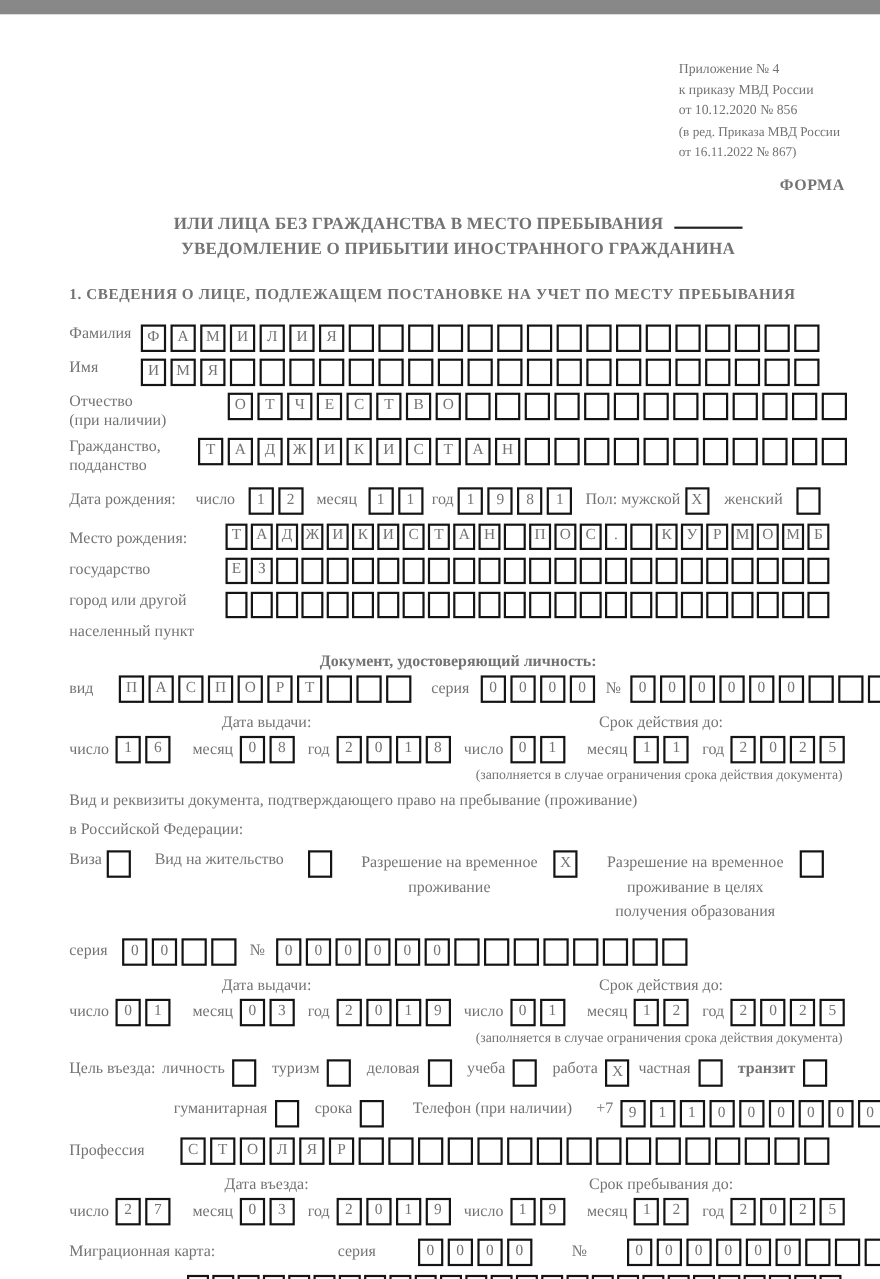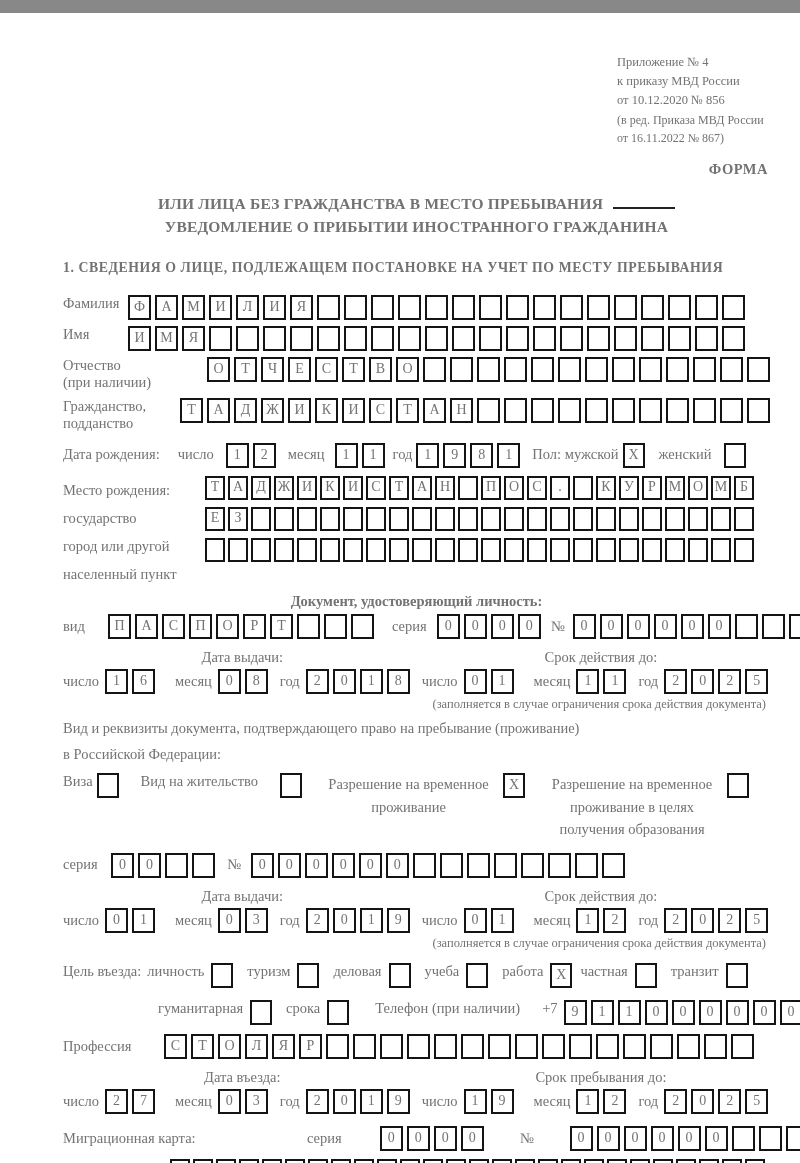--- a/index.html
+++ b/index.html
@@ -483,21 +483,21 @@
     <span class="fl" style="margin-left:14px;">туризм</span>
     <span class="cb"></span>
     <span class="fl" style="margin-left:14px;">деловая</span>
     <span class="cb"></span>
     <span class="fl" style="margin-left:14px;">учеба</span>
     <span class="cb"></span>
     <span class="fl" style="margin-left:14px;">работа</span>
     <span class="cb">X</span>
     <span class="fl" style="margin-left:8px;">частная</span>
     <span class="cb"></span>
-    <span class="fl" style="margin-left:14px;">транзит</span>
+    <span class="fl" style="margin-left:14px;font-weight:bold;">транзит</span>
     <span class="cb"></span>
   </div>
 
   <div class="purpose-row" style="margin-left:95px;">
     <span class="fl">гуманитарная</span>
     <span class="cb"></span>
     <span class="fl" style="margin-left:14px;">срока</span>
     <span class="cb"></span>
     <span class="fl" style="margin-left:26px;">Телефон (при наличии)</span>
     <span class="fl" style="margin-left:22px;margin-right:6px;">+7</span>

